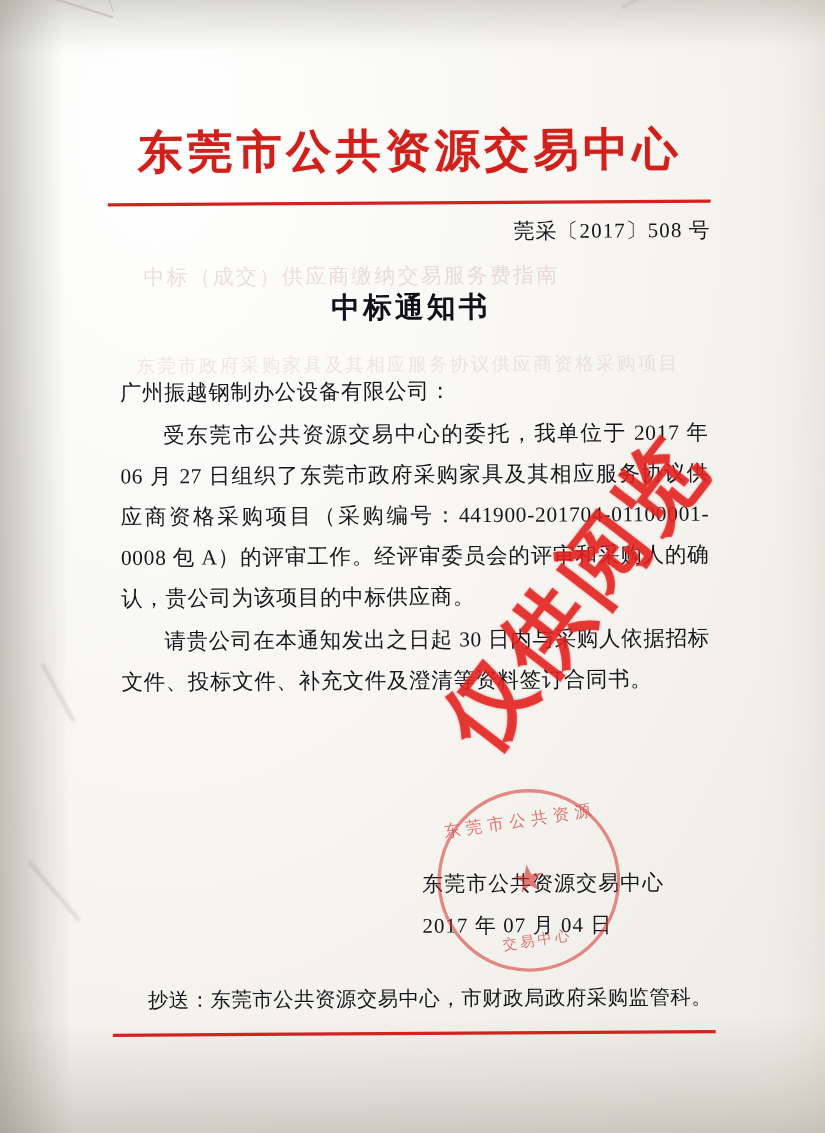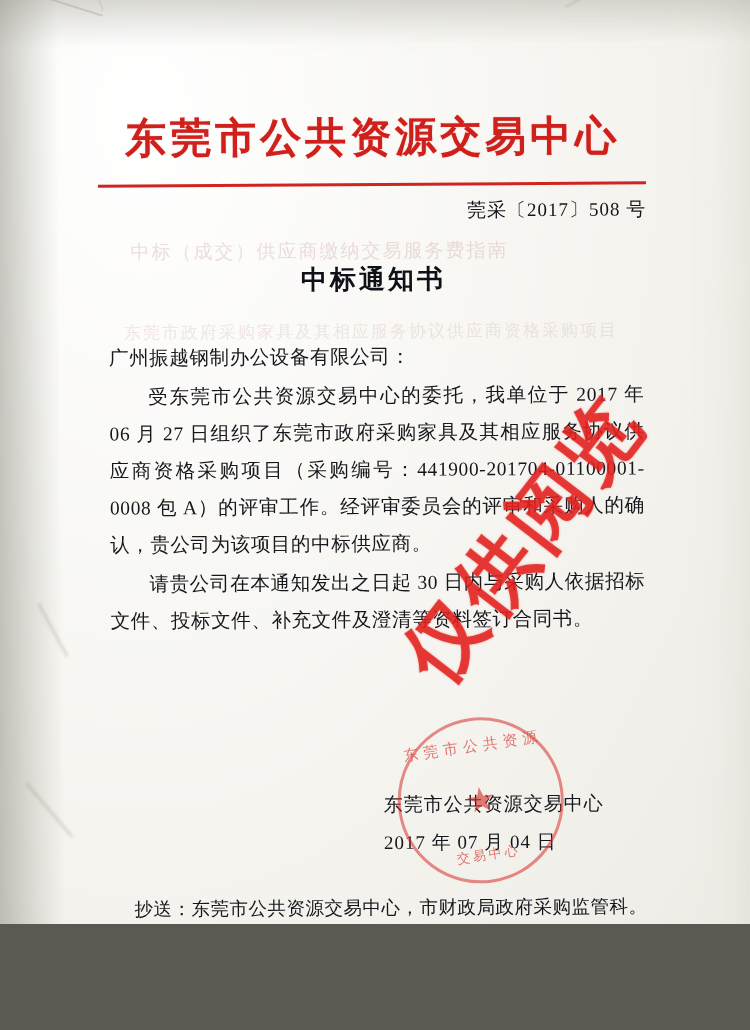--- a/index.html
+++ b/index.html
@@ -3,21 +3,21 @@
 <meta charset="utf-8">
 <style>
   html, body {
     margin: 0;
     padding: 0;
     background: #5a5a52;
   }
   .page {
     position: relative;
     width: 750px;
-    height: 924px;
+    height: 1030px;
     overflow: hidden;
     background: #e8e6df;
     font-family: "Liberation Serif", "DejaVu Serif", serif;
   }
   
   .paper {
     position: absolute;
     left: -8px;
     top: -14px;
     width: 768px;

